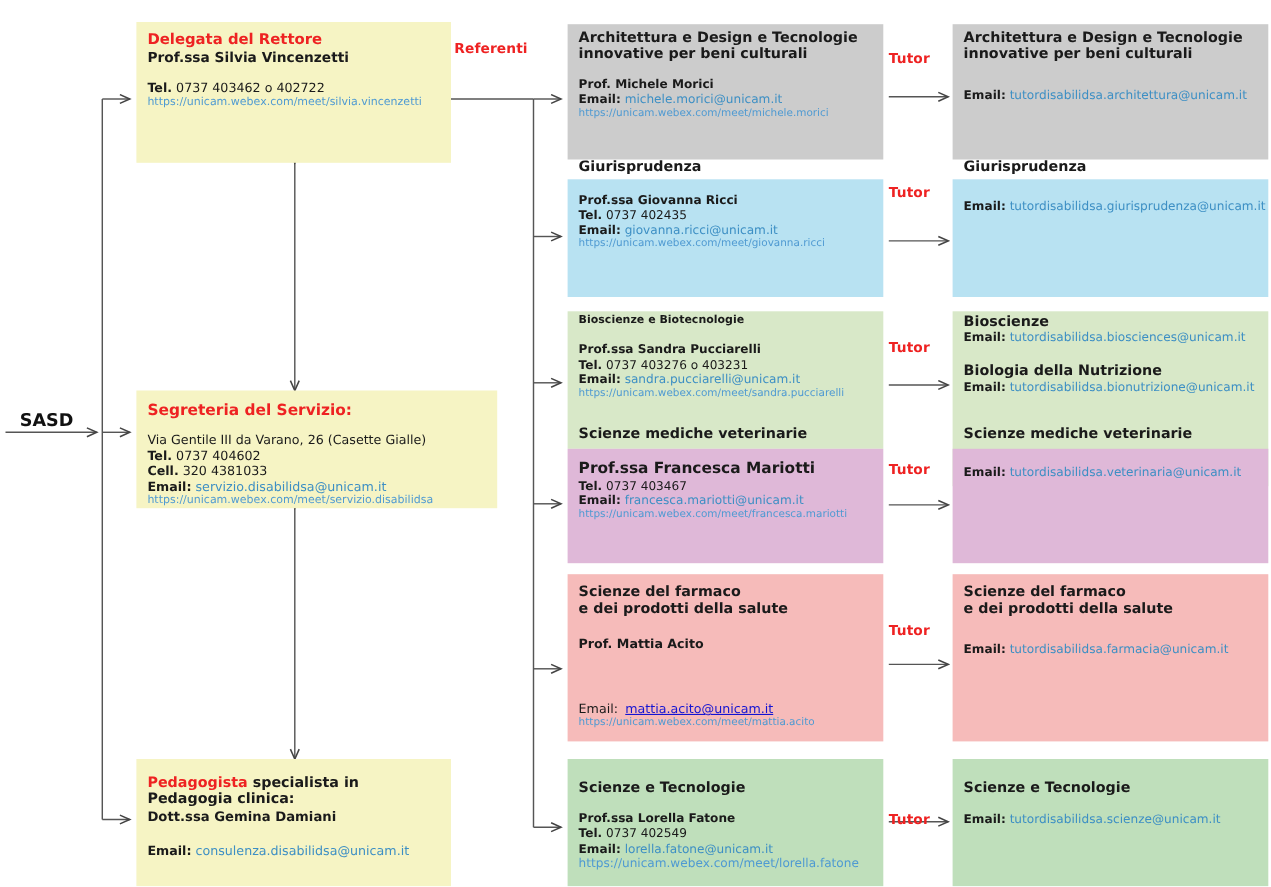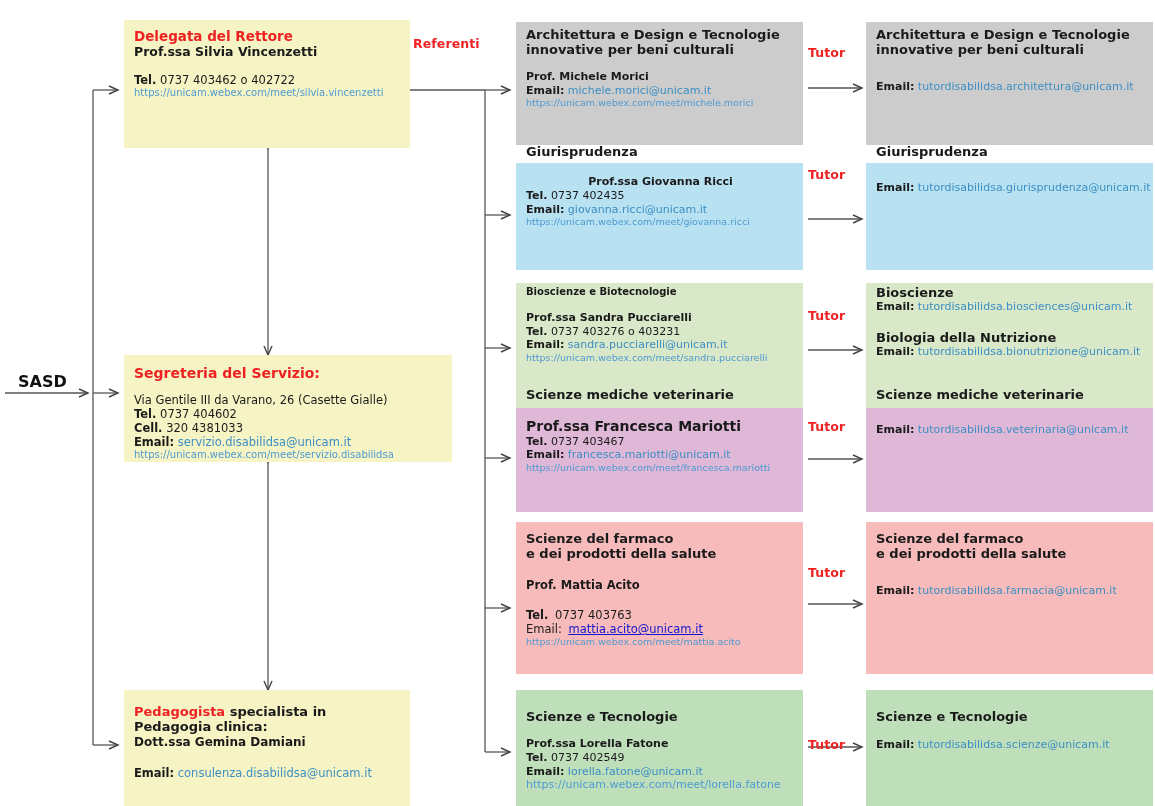--- a/index.html
+++ b/index.html
@@ -164,21 +164,21 @@
         <span class="lbl">Email:</span>
         <span class="mail">michele.morici@unicam.it</span>
       </p>
       <p class="ln url" style="font-size:9.5px;">https://unicam.webex.com/meet/michele.morici</p>
     </div>
   </div>
 
   <div class="box" style="left:516px;top:163px;width:287px;height:107px;background:#b8e2f2;">
     <div class="inner" style="top:-19px;">
       <p class="ttl" style="font-size:13px;">Giurisprudenza</p>
-      <p class="sub" style="font-size:11px;margin-top:17px;text-align:center;">Prof.ssa Giovanna Ricci</p>
+      <p class="sub" style="font-size:11px;margin-top:17px;">Prof.ssa Giovanna Ricci</p>
       <p class="ln" style="font-size:11px;">
         <span class="lbl">Tel.</span>
         <span>0737 402435</span>
       </p>
       <p class="ln" style="font-size:11px;">
         <span class="lbl">Email:</span>
         <span class="mail">giovanna.ricci@unicam.it</span>
       </p>
       <p class="ln url" style="font-size:9.5px;">https://unicam.webex.com/meet/giovanna.ricci</p>
     </div>
@@ -214,25 +214,21 @@
       </p>
       <p class="ln url" style="font-size:9.5px;">https://unicam.webex.com/meet/francesca.mariotti</p>
     </div>
   </div>
 
   <div class="box" style="left:516px;top:522px;width:287px;height:152px;background:#f6bbba;">
     <div class="inner" style="top:9px;">
       <p class="ttl" style="font-size:13px;">Scienze del farmaco</p>
       <p class="ttl" style="font-size:13px;">e dei prodotti della salute</p>
       <p class="sub" style="font-size:11.5px;margin-top:17px;">Prof. Mattia Acito</p>
-      <p class="ln" style="font-size:11.5px;margin-top:16px;">
-        <span class="lbl">Tel.</span>
-        <span style="margin-left:3px;">0737 403763</span>
-      </p>
-      <p class="ln" style="font-size:11.5px;">
+      <p class="ln" style="font-size:11.5px;margin-top:45px;">
         <span>Email:</span>
         <span class="mail-link" style="margin-left:3px;">mattia.acito@unicam.it</span>
       </p>
       <p class="ln url" style="font-size:9.5px;">https://unicam.webex.com/meet/mattia.acito</p>
     </div>
   </div>
 
   <div class="box" style="left:516px;top:690px;width:287px;height:116px;background:#bfdfbb;">
     <div class="inner" style="top:19px;">
       <p class="ttl" style="font-size:13px;">Scienze e Tecnologie</p>

